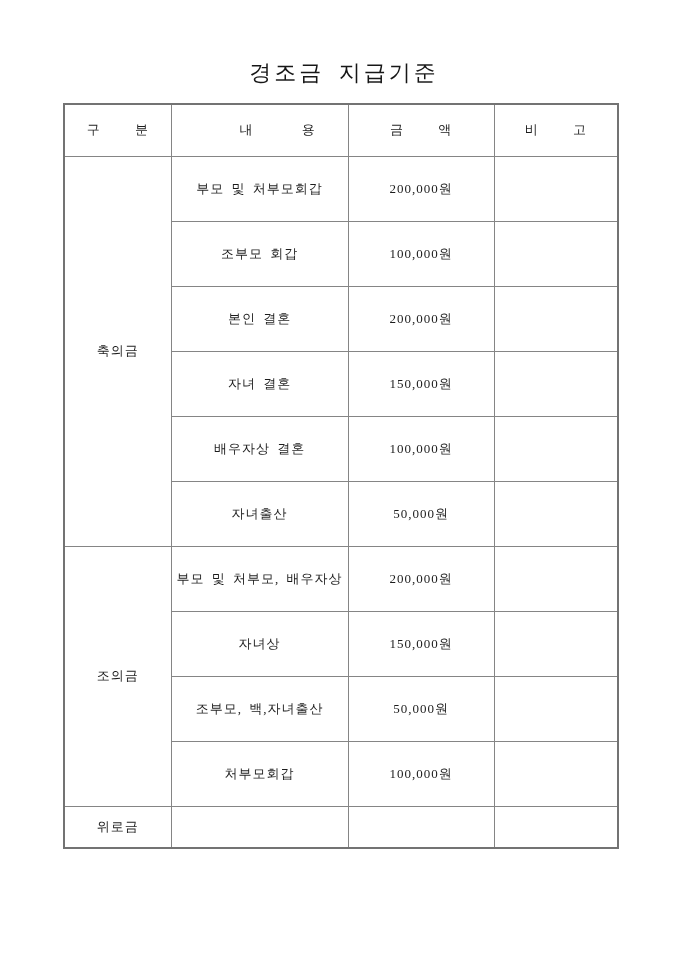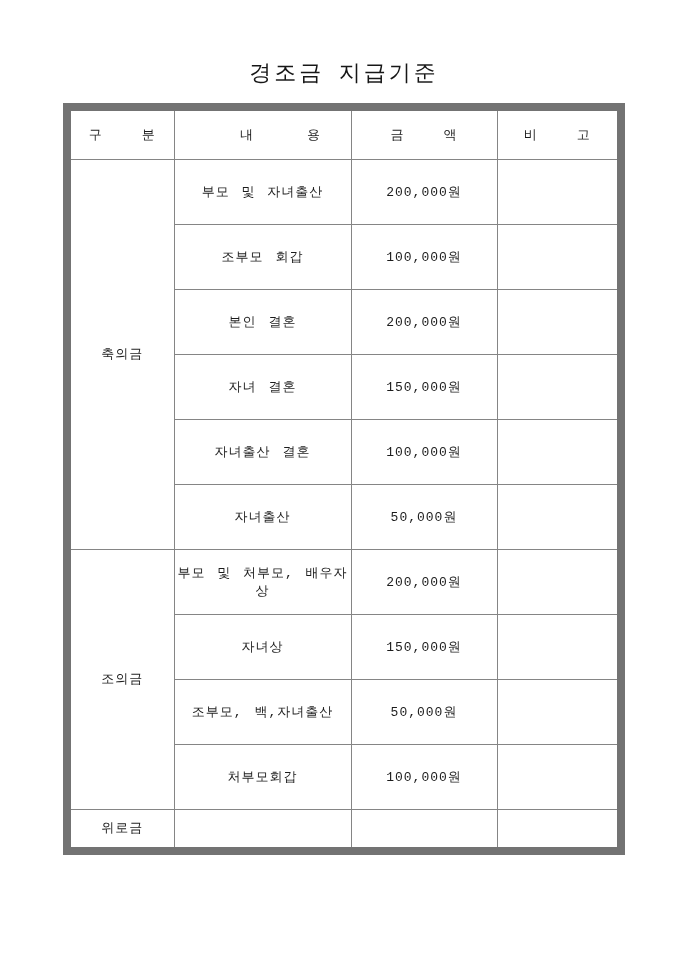--- a/index.html
+++ b/index.html
@@ -26,22 +26,21 @@
     color: #161616;
     padding-left: 8px;
   }
   table.pay-table {
     position: absolute;
     left: 63px;
     top: 103px;
     width: 554px;
     border-collapse: collapse;
     table-layout: fixed;
-    border: 8px solid #737373;
-    font-family: Liberation Mono, monospace;
+    border: 2px solid #737373;
   }
   .pay-table th, .pay-table td {
     border: 1px solid #858585;
     text-align: center;
     vertical-align: middle;
     font-size: 13px;
     font-weight: normal;
     letter-spacing: 1px;
     word-spacing: 3px;
     color: #1c1c1c;
@@ -72,41 +71,41 @@
     <tbody>
         <tr class="h-head">
       <th>구 분</th>
       <th class="th-content">내 용</th>
       <th>금 액</th>
       <th>비 고</th>
     </tr>
 
     <tr class="h-row">
       <td class="cat-cell" rowspan="6">축의금</td>
-      <td>부모 및 자녀출산</td>
+      <td>부모 및 처부모회갑</td>
       <td>200,000원</td>
       <td></td>
     </tr>
     <tr class="h-row">
       <td>조부모 회갑</td>
       <td>100,000원</td>
       <td></td>
     </tr>
     <tr class="h-row">
       <td>본인 결혼</td>
       <td>200,000원</td>
       <td></td>
     </tr>
     <tr class="h-row">
       <td>자녀 결혼</td>
       <td>150,000원</td>
       <td></td>
     </tr>
     <tr class="h-row">
-      <td>자녀출산 결혼</td>
+      <td>배우자상 결혼</td>
       <td>100,000원</td>
       <td></td>
     </tr>
     <tr class="h-row">
       <td>자녀출산</td>
       <td>50,000원</td>
       <td></td>
     </tr>
 
     <tr class="h-row">

